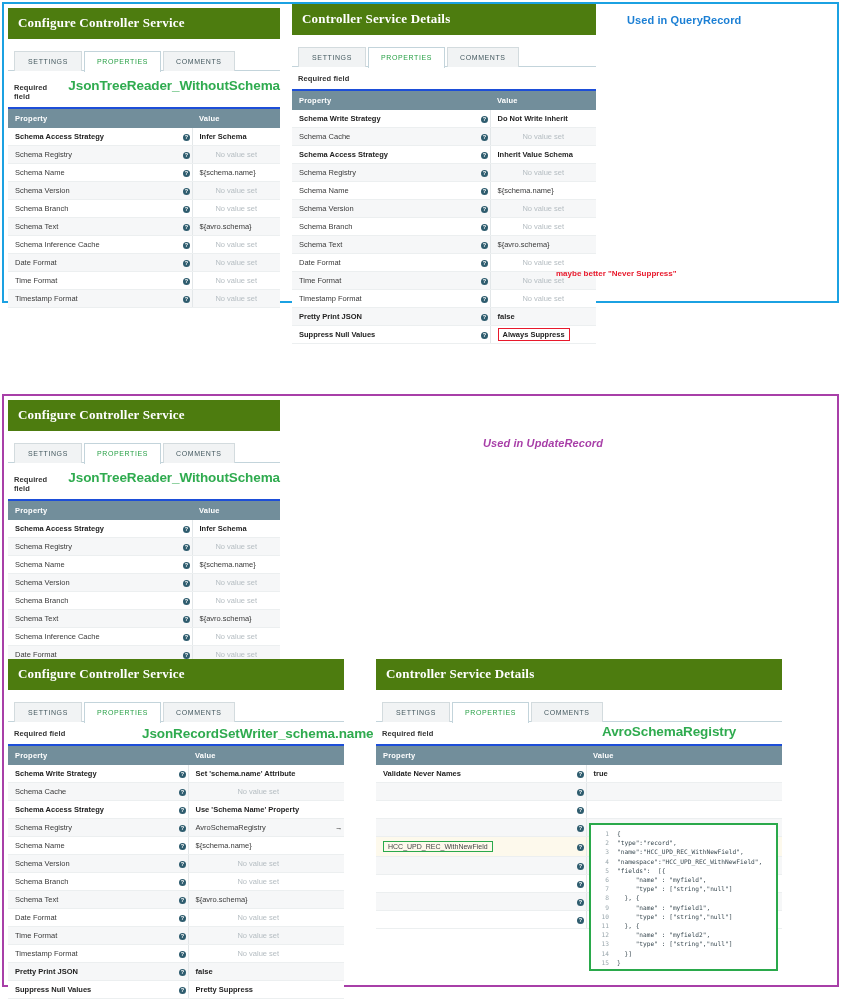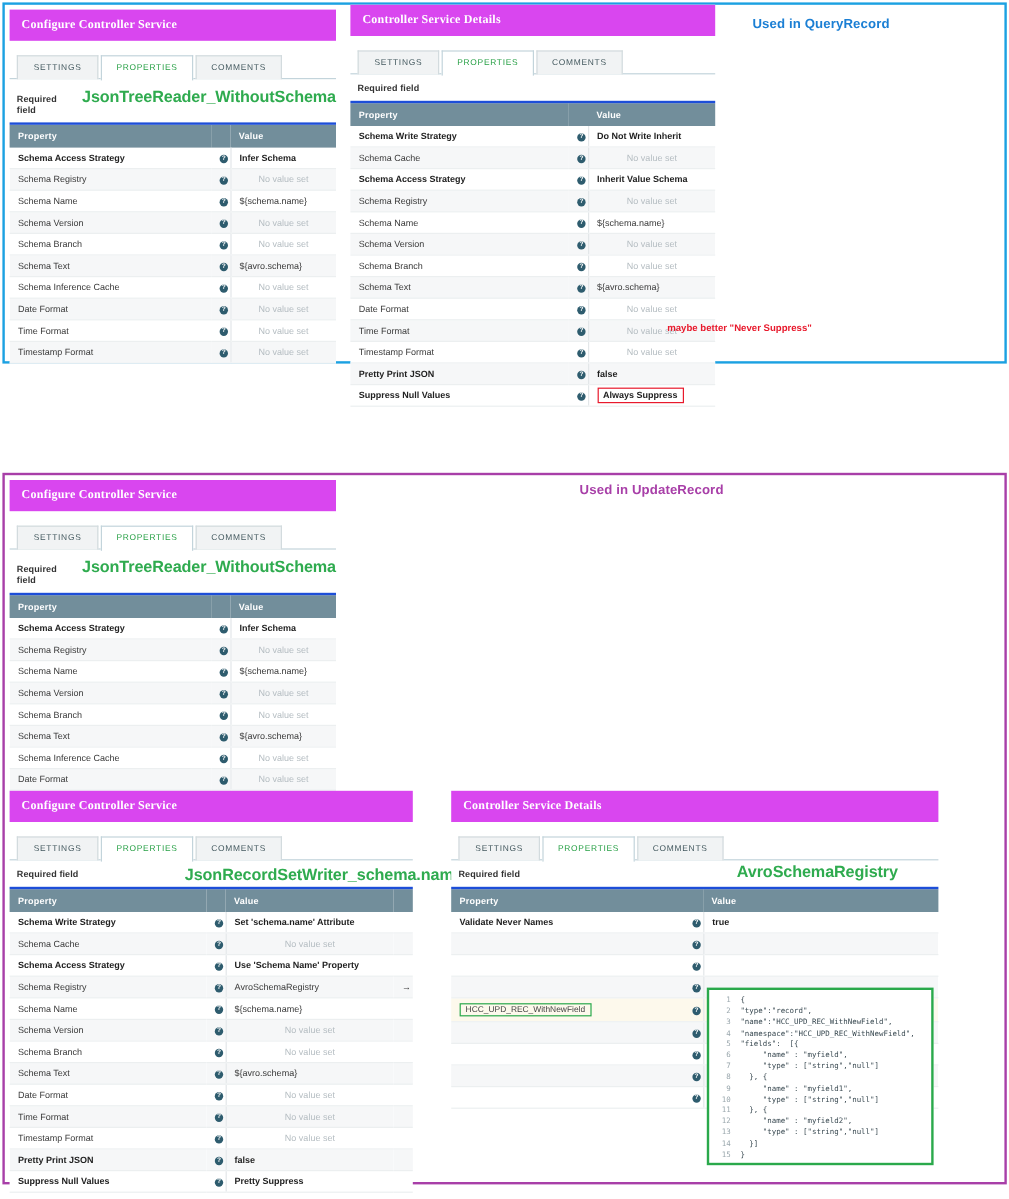--- a/index.html
+++ b/index.html
@@ -19,25 +19,25 @@
     position: absolute;
     font-size: 11px; font-weight: bold;
     color: #1b7fd4;
     letter-spacing: .1px;
   }
   .used-label.purple { color: #a83fa8; }
 
   
   .panel { position: absolute; background: #fff; }
   .panel-header {
-    background: #d946ef;
+    background: #4d7c0f;
     color: #ffffff;
     font-family: "Liberation Serif", serif;
     font-weight: bold;
-    font-size: 10px;
+    font-size: 13px;
     padding: 7px 20px 8px 10px;
     letter-spacing: .2px;
   }
   .tabs { display: flex; margin-top: 12px; padding-left: 6px; position: relative; }
   .tabs::after {
     content: ""; position: absolute; left: 0; right: 0; bottom: 0;
     height: 1px; background: #c3d4db;
   }
   .tab {
     font-size: 7px;
@@ -67,21 +67,21 @@
     position: relative;
     display: flex; align-items: baseline;
     padding: 7px 0 6px 6px;
     border-bottom: 2px solid #1d4ed8;
   }
   .req-label {
     font-size: 7.5px; font-weight: bold; color: #333; letter-spacing: .1px;
   }
   .svc-name {
     font-size: 13.5px; font-weight: bold; color: #2fab4f;
-    margin-left: 16px; letter-spacing: -.1px; white-space: nowrap;
+    margin-left: 4px; letter-spacing: -.1px; white-space: nowrap;
   }
   .svc-name.far { position: absolute; }
 
   
   table.props { width: 100%; border-collapse: collapse; table-layout: fixed; }
   table.props th {
     background: #728e9b; color: #fff;
     font-size: 7.5px; font-weight: bold;
     text-align: left; padding: 5px 7px; letter-spacing: .2px;
   }
@@ -323,21 +323,21 @@
             <td class="val bold" style="padding: 2px 7px;"><span class="boxed-red">Always Suppress</span></td>
           </tr>
         </tbody>
     </table>
   </div>
 
   <div class="note-red" style="left:556px; top:269px;">maybe better "Never Suppress"</div>
 
   <div class="annot-box purple" style="left:2px; top:394px; width:837px; height:593px;"></div>
 
-  <div class="used-label purple" style="left:483px; top:403px;">Used in UpdateRecord</div>
+  <div class="used-label purple" style="left:483px; top:437px;font-style:italic;">Used in UpdateRecord</div>
 
   <div class="panel" style="left:8px; top:400px; width:272px;">
     <div class="panel-header">Configure Controller Service</div>
     <div class="tabs">
       <div class="tab">SETTINGS</div>
       <div class="tab active">PROPERTIES</div>
       <div class="tab">COMMENTS</div>
     </div>
     <div class="req-row">
       <span class="req-label">Required field</span>

